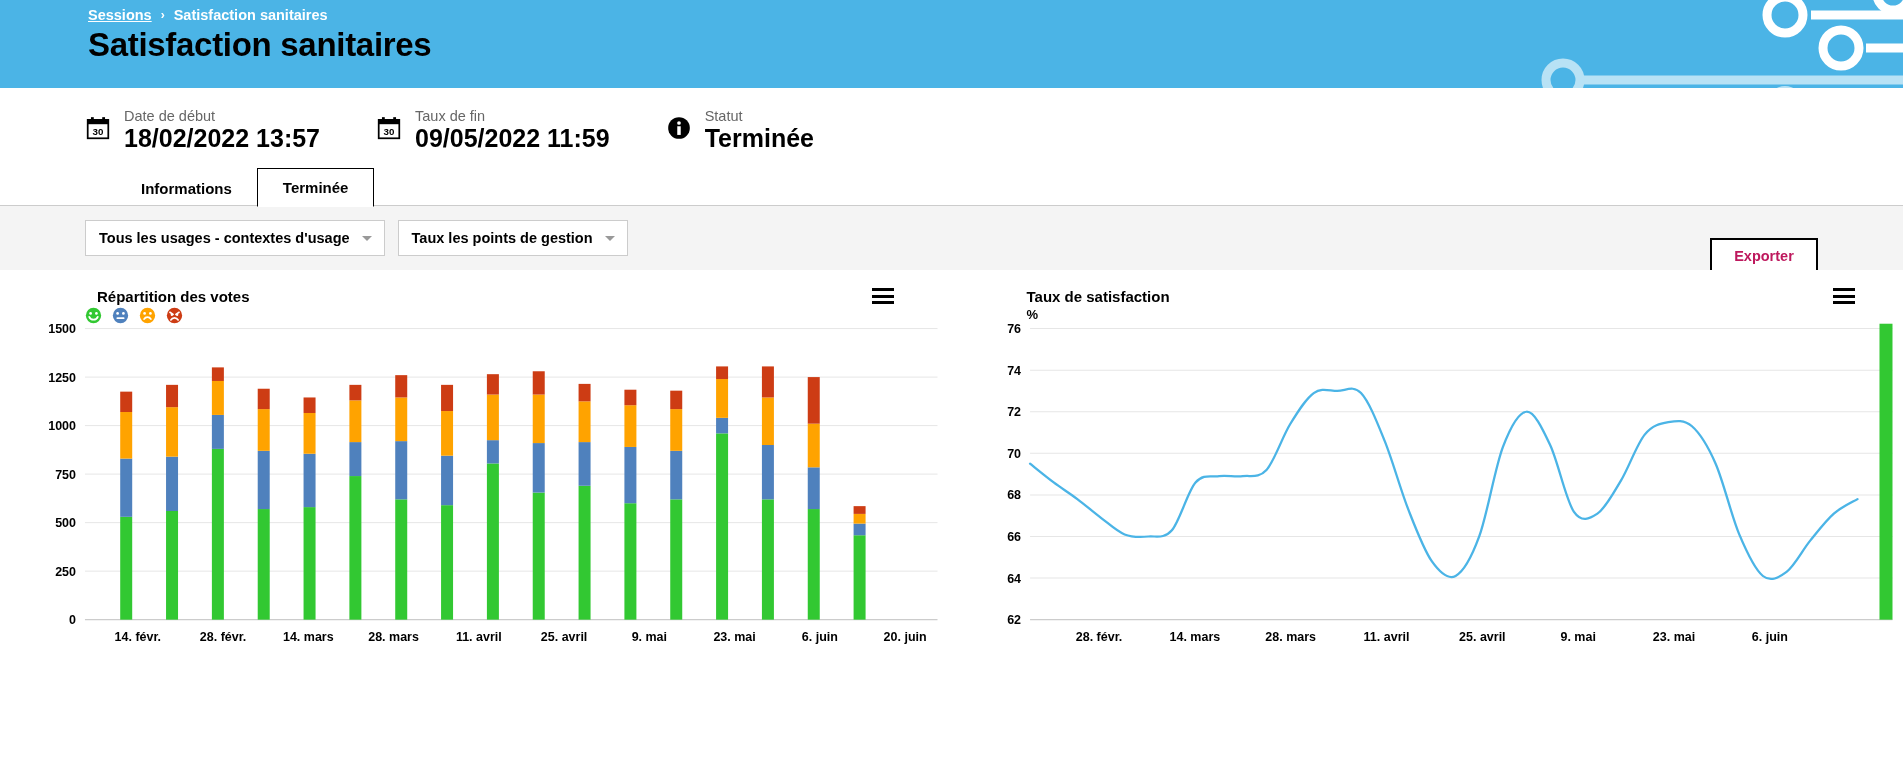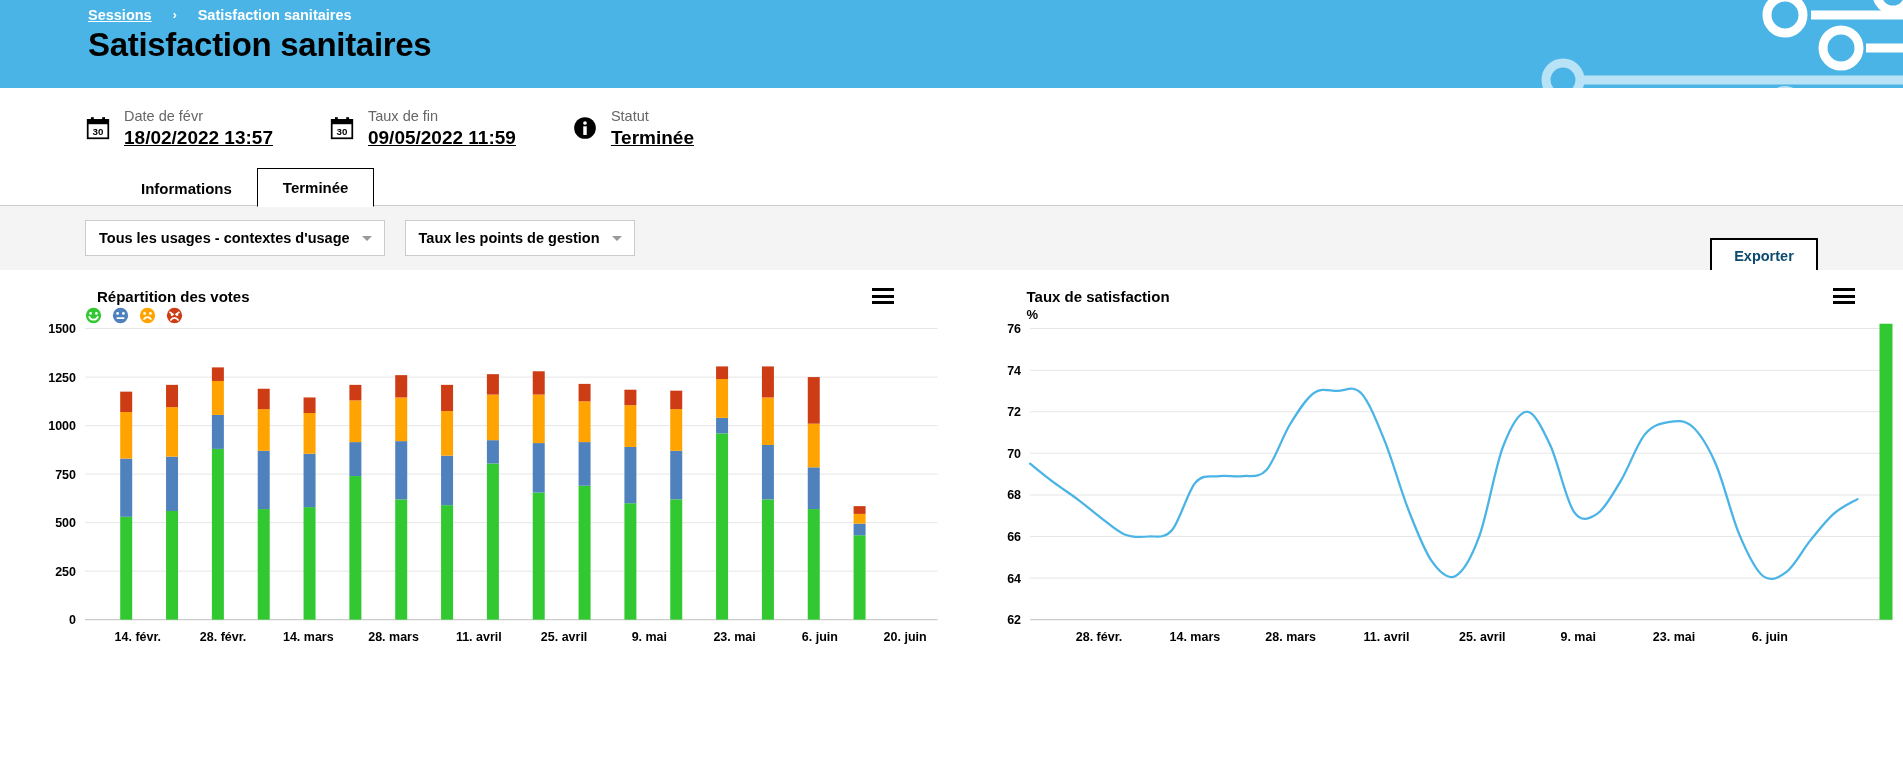--- a/index.html
+++ b/index.html
@@ -19,21 +19,21 @@
     overflow: hidden;
   }
   .breadcrumb {
     position: absolute;
     left: 88px; top: 7px;
     font-size: 14.5px;
     font-weight: bold;
     color: #ffffff;
     display: flex;
     align-items: center;
-    gap: 21px;
+    gap: 9px;
     white-space: nowrap;
   }
   .breadcrumb .bc-link { text-decoration: underline; cursor: pointer; }
   .breadcrumb .bc-sep { font-size: 12px; }
   .page-title {
     position: absolute;
     left: 88px; top: 26px;
     font-size: 33px;
     font-weight: bold;
     color: #000000;
@@ -50,21 +50,21 @@
     display: flex;
     align-items: center;
     padding-left: 85px;
     gap: 0;
   }
   .meta-item { display: flex; align-items: center; gap: 13px; }
   .meta-item + .meta-item { margin-left: 56px; }
   .meta-icon { width: 26px; height: 26px; flex: none; display: block; }
   .meta-text { display: flex; flex-direction: column; justify-content: center; }
   .meta-label { font-size: 14.5px; color: #666666; line-height: 19px; }
-  .meta-value { font-size: 19px; font-weight: bold; color: #000000; line-height: 24px; white-space: nowrap; text-decoration: underline; }
+  .meta-value { font-size: 25px; font-weight: bold; color: #000000; line-height: 24px; white-space: nowrap; }
 
   
   .tabs {
     position: relative;
     height: 38px;
     padding-left: 116px;
     display: flex;
     align-items: flex-end;
     gap: 0;
   }
@@ -91,21 +91,21 @@
     margin-bottom: -1px;
   }
 
   
   .filter-bar {
     height: 64px;
     background: #f4f4f4;
     display: flex;
     align-items: center;
     padding: 0 85px 0 85px;
-    gap: 20px;
+    gap: 13px;
   }
   .select {
     position: relative;
     height: 36px;
     background: #ffffff;
     border: 1px solid #cccccc;
     display: flex;
     align-items: center;
     padding: 0 34px 0 13px;
     font-size: 14.5px;
@@ -123,21 +123,21 @@
   }
   .spacer { flex: 1 1 auto; }
   .export-btn {
     height: 36px;
     min-width: 108px;
     padding: 0 18px;
     background: #ffffff;
     border: 2px solid #000000;
     font-size: 14.5px;
     font-weight: bold;
-    color: #0c4a6e;
+    color: #be185d;
     cursor: pointer;
     font-family: inherit;
     margin-top: 35px;
   }
 
   
   .charts {
     position: relative;
     height: 404px;
     background: #ffffff;
@@ -200,21 +200,21 @@
 <div class="meta-bar">
   <div class="meta-item">
     <svg class="meta-icon" viewBox="0 0 24 24">
       <rect x="2.5" y="4.5" width="19" height="17" fill="#fff" stroke="#000" stroke-width="1.6"></rect>
       <rect x="2.5" y="4.5" width="19" height="4" fill="#000"></rect>
       <rect x="5.5" y="2" width="2.6" height="4" fill="#000"></rect>
       <rect x="15.9" y="2" width="2.6" height="4" fill="#000"></rect>
       <text x="12" y="18.4" font-size="9" font-weight="bold" text-anchor="middle" fill="#000" font-family="Liberation Sans, sans-serif">30</text>
     </svg>
     <div class="meta-text">
-      <span class="meta-label">Date de févr</span>
+      <span class="meta-label">Date de début</span>
       <span class="meta-value">18/02/2022 13:57</span>
     </div>
   </div>
 
   <div class="meta-item">
     <svg class="meta-icon" viewBox="0 0 24 24">
       <rect x="2.5" y="4.5" width="19" height="17" fill="#fff" stroke="#000" stroke-width="1.6"></rect>
       <rect x="2.5" y="4.5" width="19" height="4" fill="#000"></rect>
       <rect x="5.5" y="2" width="2.6" height="4" fill="#000"></rect>
       <rect x="15.9" y="2" width="2.6" height="4" fill="#000"></rect>

